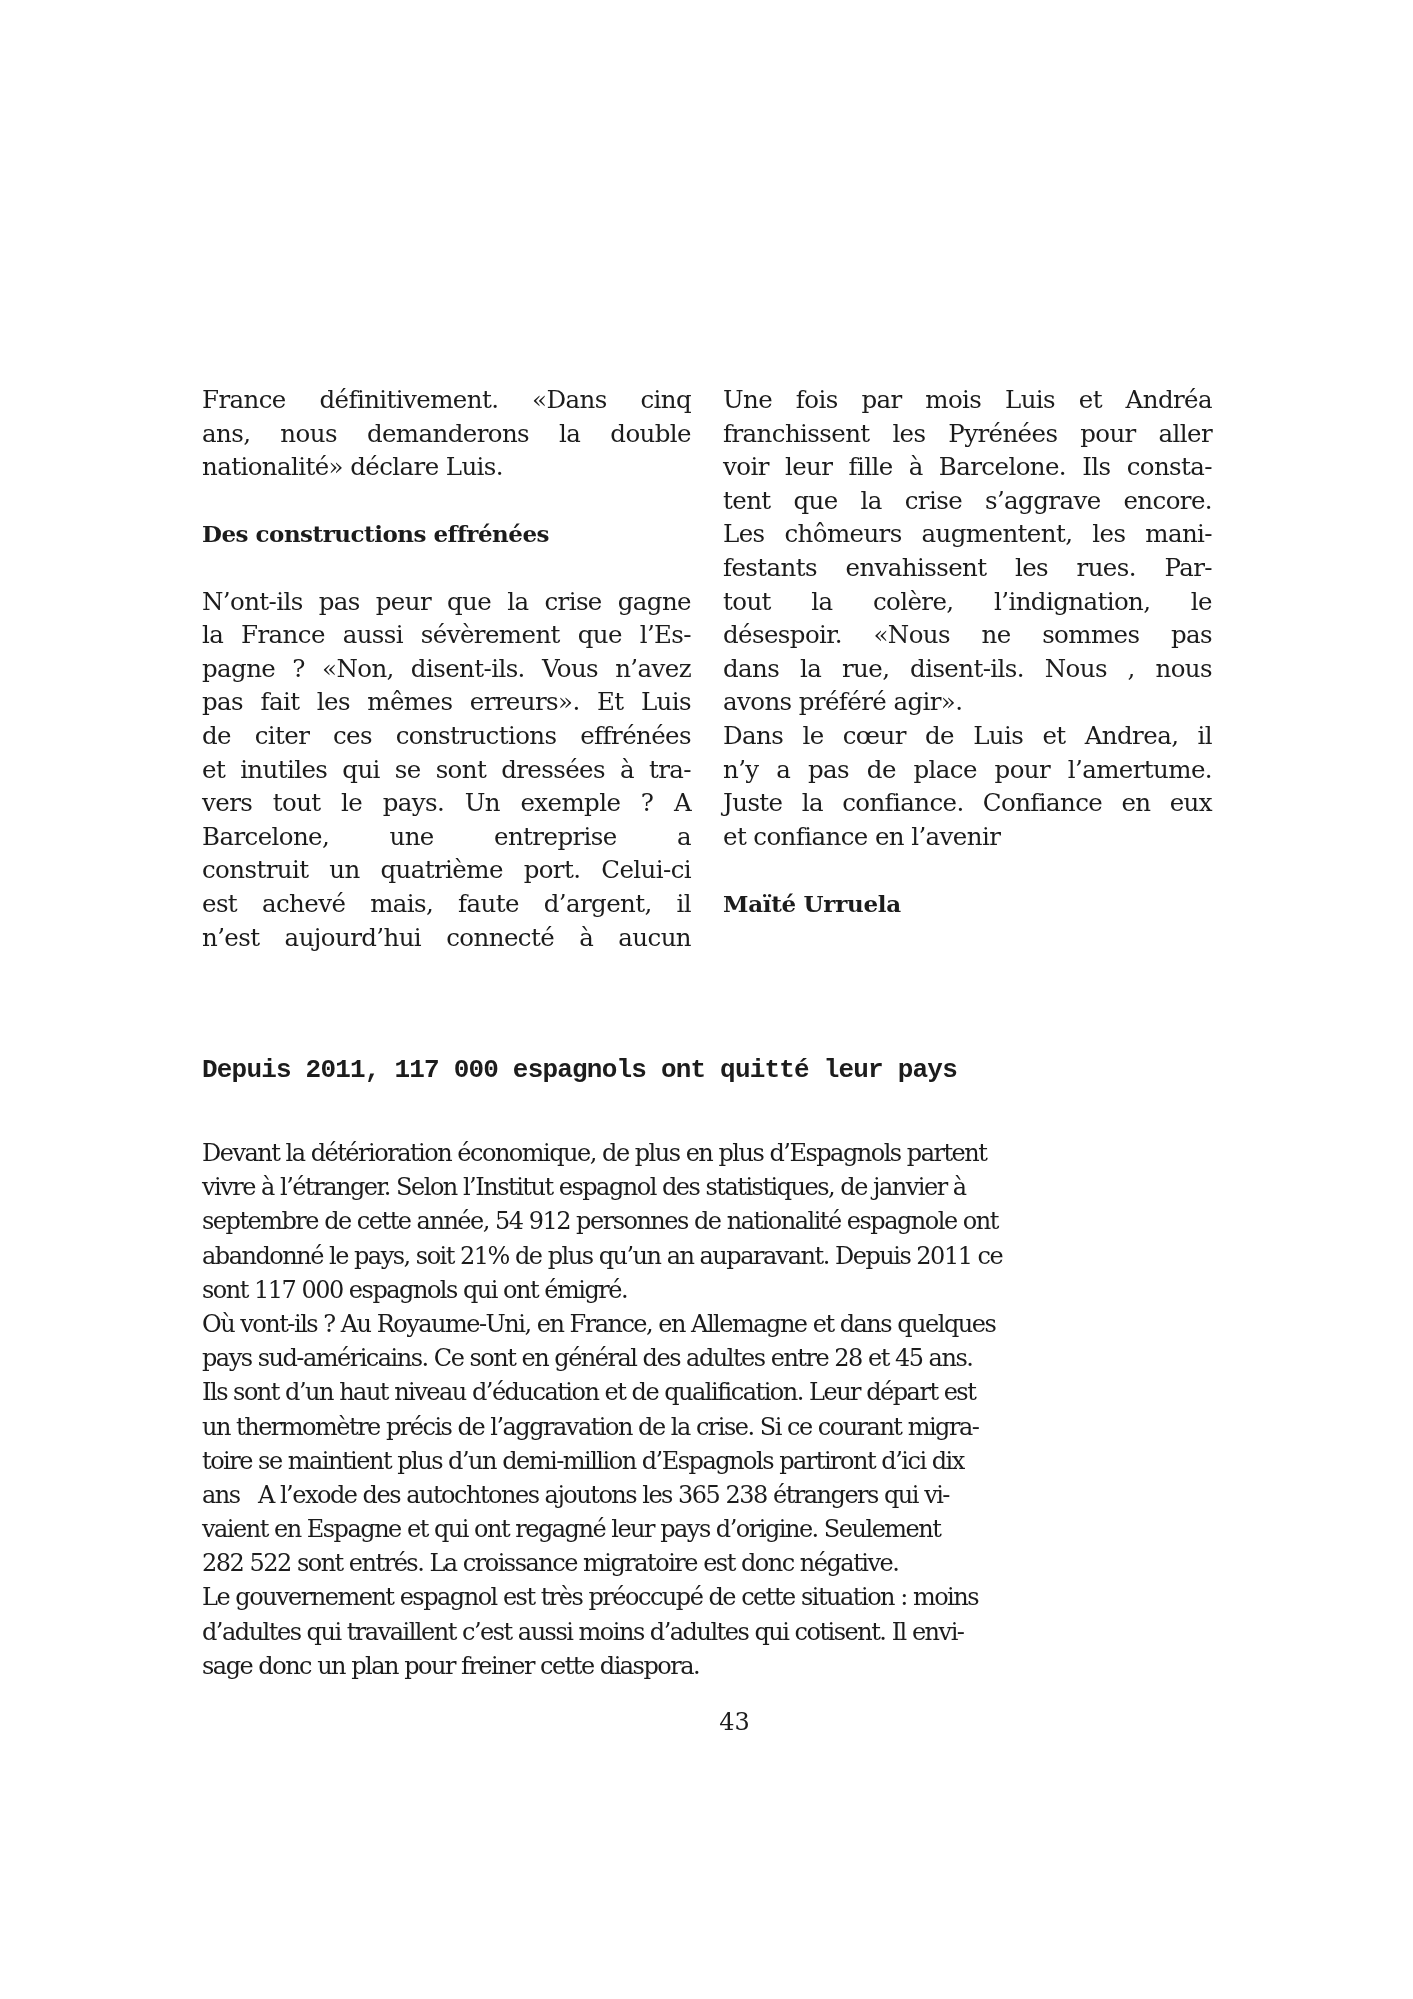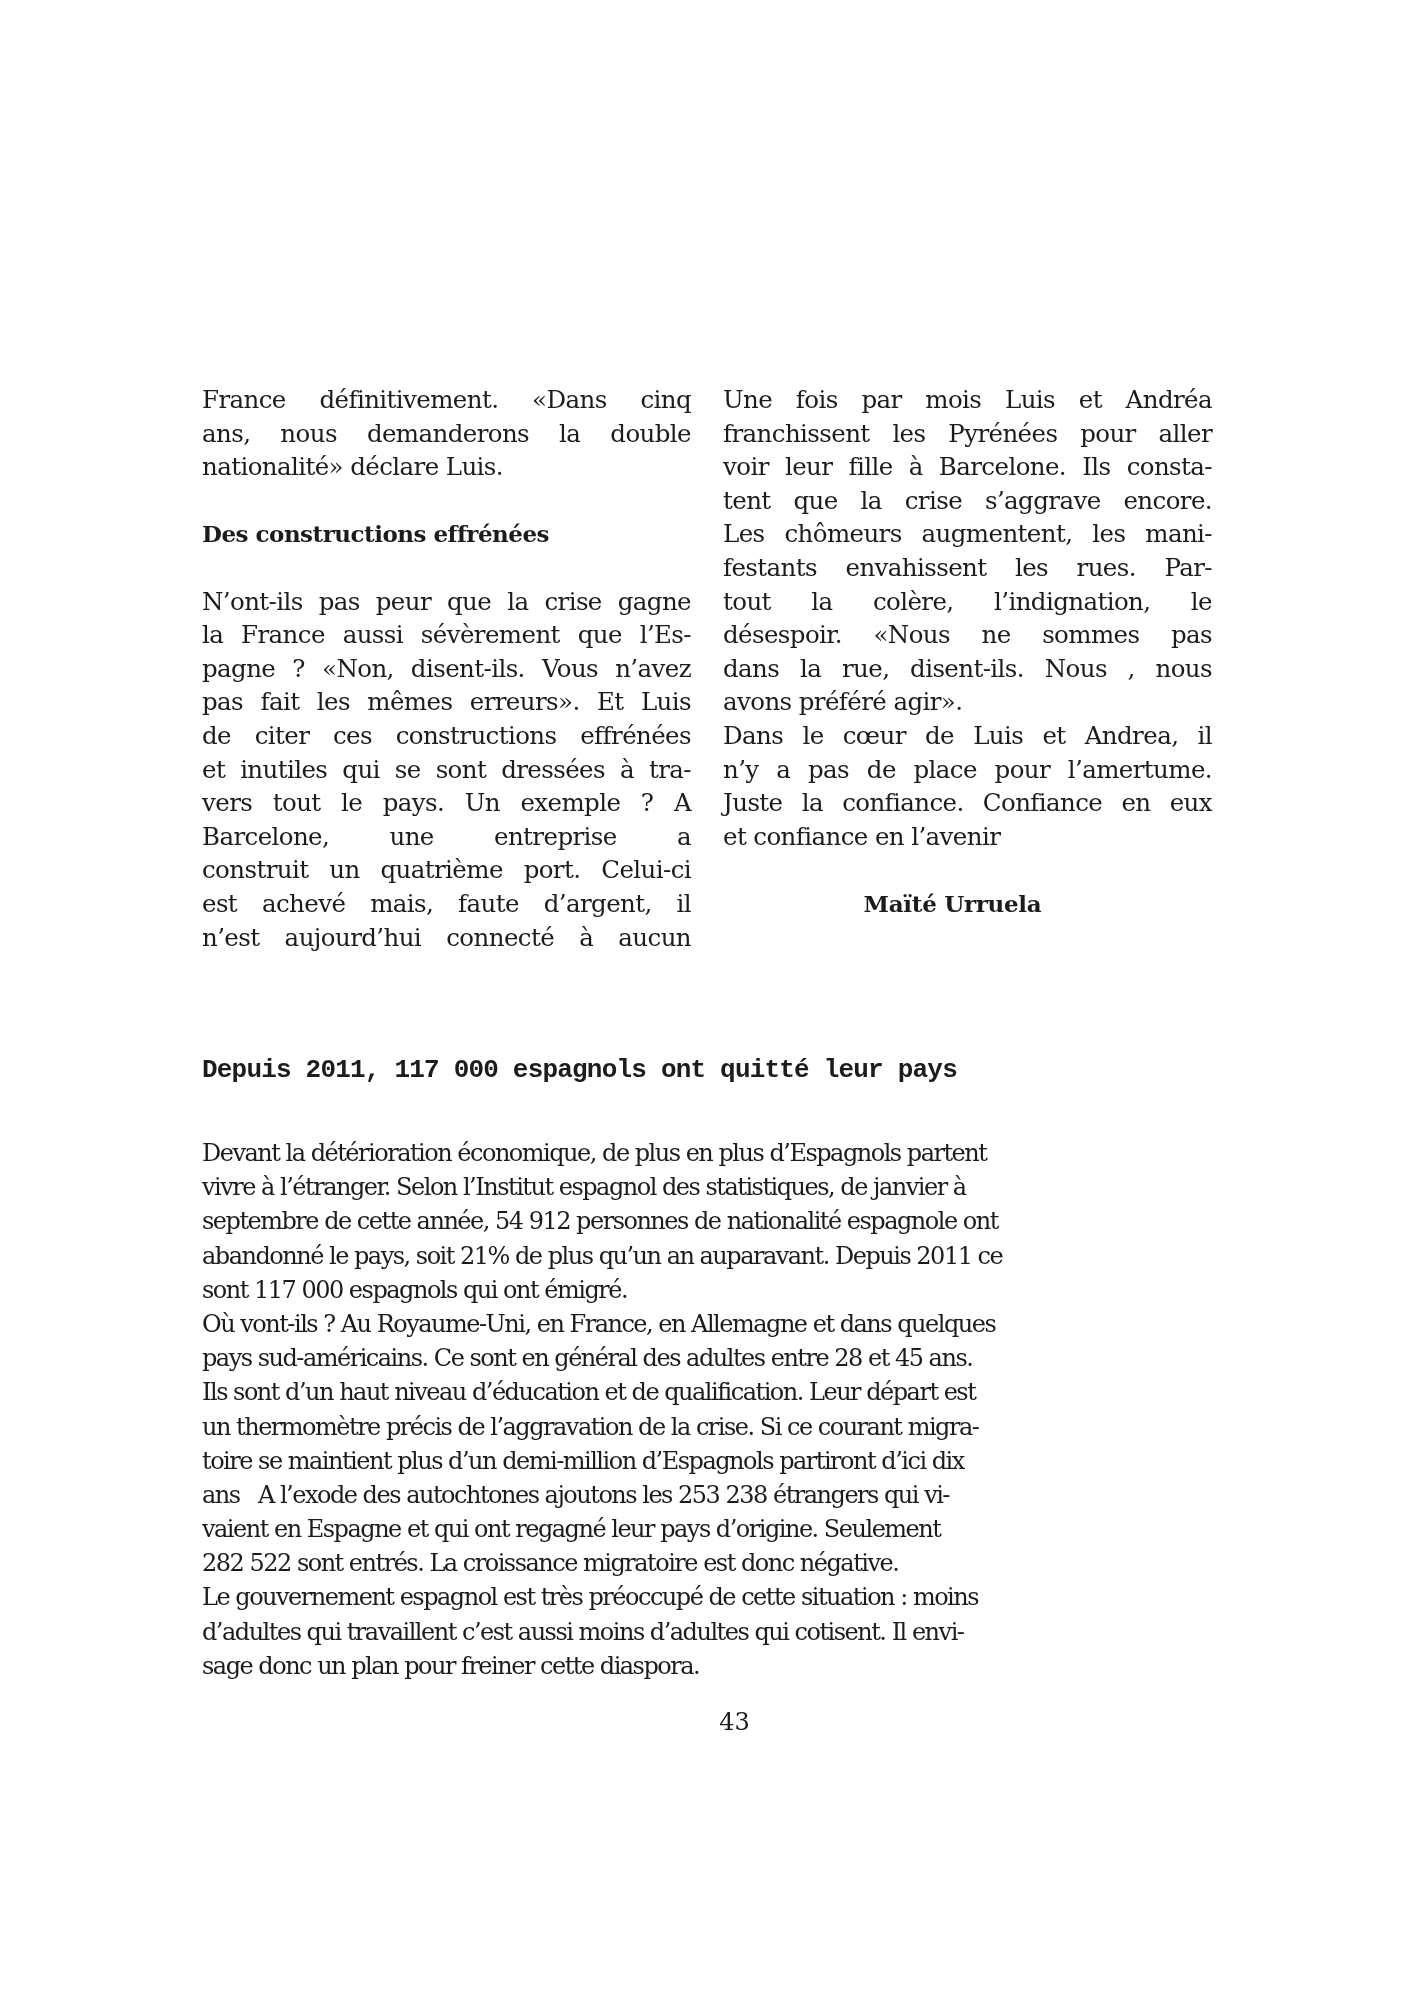--- a/index.html
+++ b/index.html
@@ -12,21 +12,21 @@
     font-size: 24.5px;
     line-height: 33.6px;
     letter-spacing: -0.6px;
   }
   .col-left { left: 202px; }
   .col-right { left: 723px; }
   .line { display: block; white-space: nowrap; text-align: justify; text-align-last: justify; height: 33.6px; }
   .line.last { text-align-last: left; }
   .blank { display: block; height: 33.6px; }
   .subhead { display: block; font-weight: bold; font-size: 23px; letter-spacing: -0.5px; height: 33.6px; }
-  .signature { display: block; font-weight: bold; font-size: 23px; text-align: center; padding-right: 30px; letter-spacing: -0.3px; height: 33.6px; }
+  .signature { display: block; font-weight: bold; font-size: 23px; text-align: left; padding-right: 30px; letter-spacing: -0.3px; height: 33.6px; }
   .headline {
     position: absolute;
     left: 202px; top: 1055px;
     width: 1000px;
     font-family: Liberation Mono, monospace;
     font-weight: bold;
     font-size: 26px;
     letter-spacing: -0.8px;
     white-space: nowrap;
   }
@@ -97,21 +97,21 @@
   <span class="line">Devant la détérioration économique, de plus en plus d’Espagnols partent</span>
   <span class="line">vivre à l’étranger.  Selon l’Institut espagnol des statistiques, de janvier à</span>
   <span class="line">septembre de cette année, 54 912 personnes de nationalité espagnole ont</span>
   <span class="line">abandonné le pays, soit 21% de plus qu’un an auparavant. Depuis 2011 ce</span>
   <span class="line">sont 117 000 espagnols qui ont émigré.</span>
   <span class="line">Où vont-ils ? Au Royaume-Uni, en France, en Allemagne et dans quelques</span>
   <span class="line">pays sud-américains. Ce sont en général des adultes entre 28 et 45 ans.</span>
   <span class="line">Ils sont d’un haut niveau d’éducation et de qualification. Leur départ est</span>
   <span class="line">un thermomètre précis de l’aggravation de la crise. Si ce courant migra-</span>
   <span class="line">toire se maintient plus d’un demi-million d’Espagnols partiront d’ici dix</span>
-  <span class="line" style="white-space: pre;">ans   A l’exode des autochtones ajoutons les 253 238 étrangers qui vi-</span>
+  <span class="line" style="white-space: pre;">ans   A l’exode des autochtones ajoutons les 365 238 étrangers qui vi-</span>
   <span class="line">vaient en Espagne et qui ont regagné leur pays d’origine. Seulement</span>
   <span class="line">282 522 sont entrés. La croissance migratoire est donc négative.</span>
   <span class="line">Le gouvernement espagnol  est très préoccupé de cette situation : moins</span>
   <span class="line">d’adultes qui travaillent c’est aussi moins d’adultes qui cotisent. Il envi-</span>
   <span class="line">sage  donc un plan pour freiner cette diaspora.</span>
 </div>
 
 <div class="page-number">43</div>
 
 </body></html>

